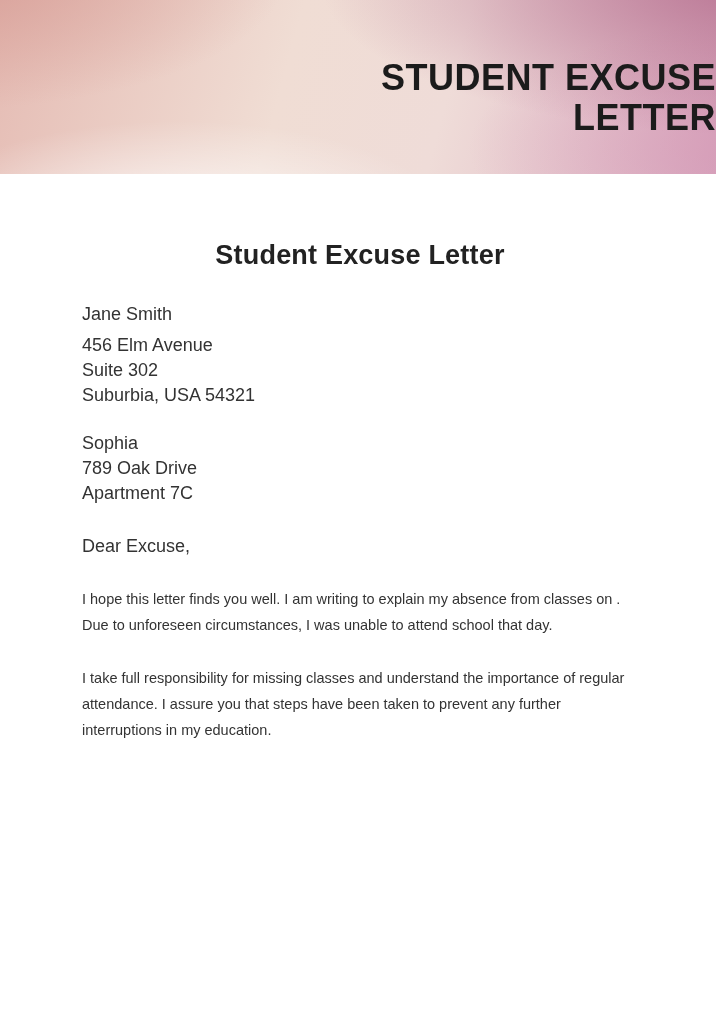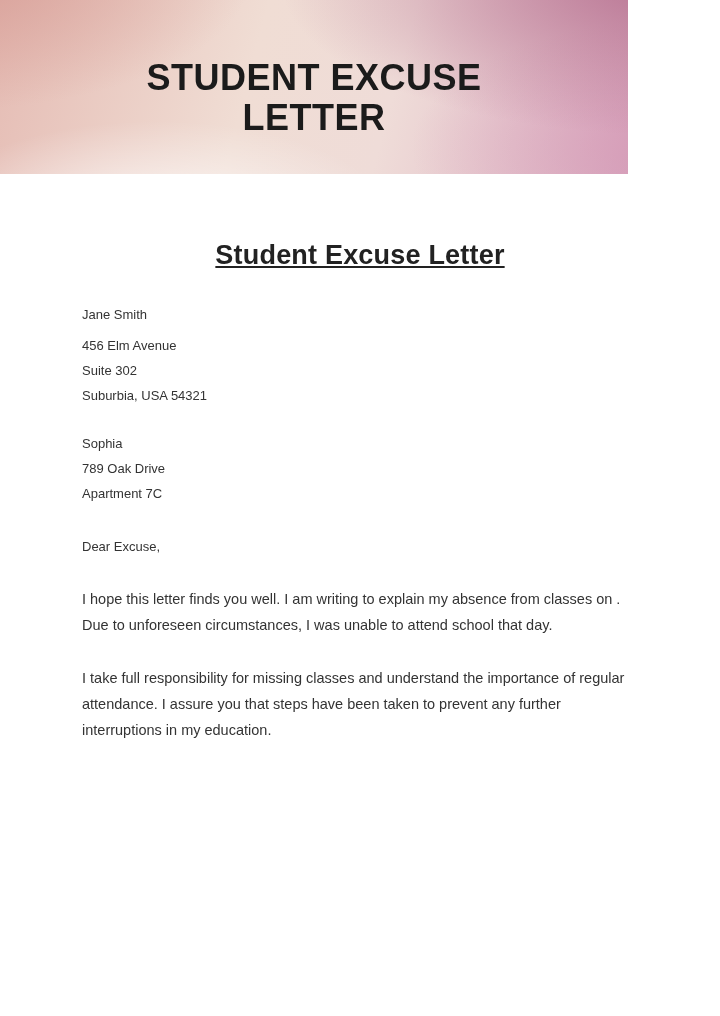--- a/index.html
+++ b/index.html
@@ -11,25 +11,25 @@
   .page {
     position: relative;
     width: 720px;
     height: 1016px;
     background: #ffffff;
     overflow: hidden;
   }
 
   
   .hero {
-    width: 628px;
+    width: 716px;
     height: 174px;
     box-sizing: border-box;
     padding-top: 58px;
-    text-align: center;
+    text-align: right;
     background:
       radial-gradient(115% 160% at 108% -10%, rgba(178,105,138,0.85) 0%, rgba(178,105,138,0) 55%),
       radial-gradient(90% 140% at 115% 85%, rgba(208,140,175,0.70) 0%, rgba(208,140,175,0) 55%),
       radial-gradient(80% 130% at -8% -15%, rgba(214,155,148,0.85) 0%, rgba(214,155,148,0) 60%),
       radial-gradient(70% 110% at 25% 130%, rgba(255,255,255,0.85) 0%, rgba(255,255,255,0) 55%),
       linear-gradient(105deg, #e5bcb4 0%, #f0ddd4 40%, #efdcd8 62%, #dcb0c3 100%);
   }
   .hero-title {
     margin: 0 auto;
     font-size: 36px;
@@ -46,24 +46,23 @@
     color: #333333;
   }
   .letter-title {
     margin: 66px 0 0 0;
     text-align: center;
     font-size: 27px;
     line-height: 30px;
     font-weight: bold;
     letter-spacing: 0.2px;
     color: #222222;
-    text-decoration: underline;
   }
   .line {
-    font-size: 13px;
+    font-size: 18px;
     line-height: 25px;
   }
   .sender { margin-top: 32px; }
   .sender-name { margin-bottom: 6px; }
   .recipient { margin-top: 23px; }
   .salutation { margin-top: 28px; }
   .para {
     margin: 27px 0 0 0;
     font-size: 14.5px;
     line-height: 26px;

